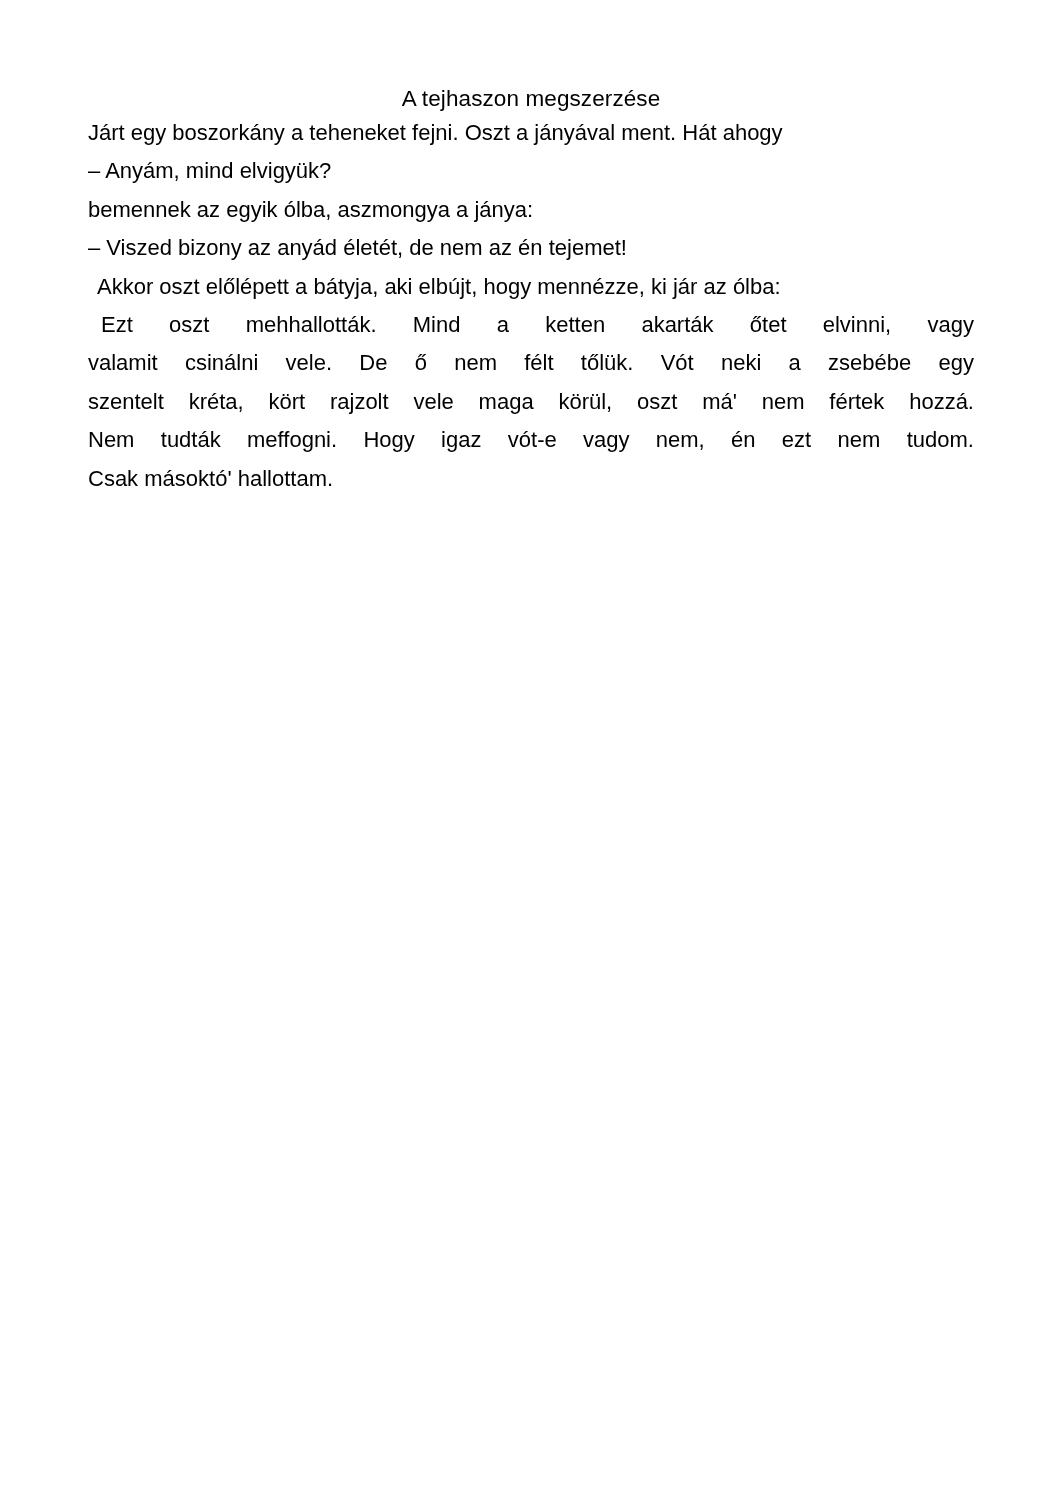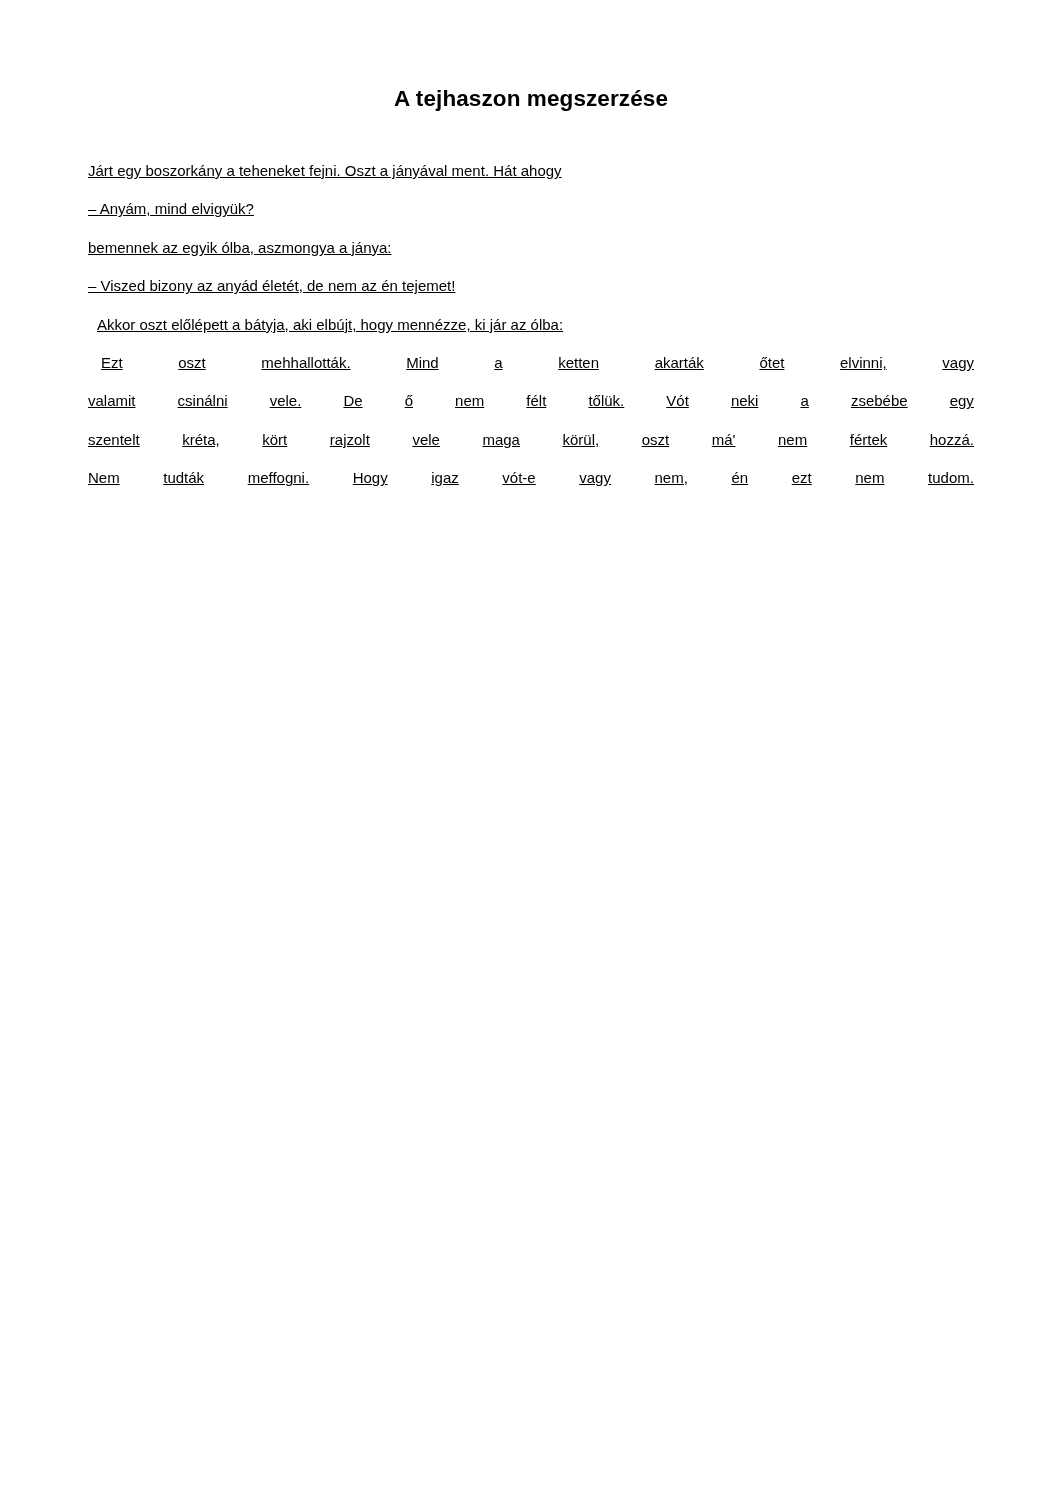--- a/index.html
+++ b/index.html
@@ -29,34 +29,32 @@
 
   .content {
     position: absolute;
     left: 88px;
     top: 84px;
     width: 886px;
   }
 
   .doc-title {
     font-size: 22.5px;
-    font-weight: bold;
+    font-weight: normal;
     text-align: center;
     letter-spacing: 0.1px;
     line-height: 30px;
     margin: 0 0 0 0;
     padding: 0;
   }
 
   .body-block {
-    margin-top: 38px;
-    font-size: 15px;
+    font-size: 22px;
     line-height: 38.4px;
     letter-spacing: 0px;
-    text-decoration: underline;
   }
 
   
   .line {
     display: block;
     white-space: pre;
   }
 
   
   .line-justified {
@@ -98,16 +96,17 @@
       <span class="line indent-sm">Akkor oszt előlépett a bátyja, aki elbújt, hogy mennézze, ki jár az ólba:</span>
 
       <span class="line-justified indent-md"><span class="w">Ezt</span><span class="w">oszt</span><span class="w">mehhallották.</span><span class="w">Mind</span><span class="w">a</span><span class="w">ketten</span><span class="w">akarták</span><span class="w">őtet</span><span class="w">elvinni,</span><span class="w">vagy</span></span>
 
       <span class="line-justified"><span class="w">valamit</span><span class="w">csinálni</span><span class="w">vele.</span><span class="w">De</span><span class="w">ő</span><span class="w">nem</span><span class="w">félt</span><span class="w">tőlük.</span><span class="w">Vót</span><span class="w">neki</span><span class="w">a</span><span class="w">zsebébe</span><span class="w">egy</span></span>
 
       <span class="line-justified"><span class="w">szentelt</span><span class="w">kréta,</span><span class="w">kört</span><span class="w">rajzolt</span><span class="w">vele</span><span class="w">maga</span><span class="w">körül,</span><span class="w">oszt</span><span class="w">má'</span><span class="w">nem</span><span class="w">fértek</span><span class="w">hozzá.</span></span>
 
       <span class="line-justified"><span class="w">Nem</span><span class="w">tudták</span><span class="w">meffogni.</span><span class="w">Hogy</span><span class="w">igaz</span><span class="w">vót-e</span><span class="w">vagy</span><span class="w">nem,</span><span class="w">én</span><span class="w">ezt</span><span class="w">nem</span><span class="w">tudom.</span></span>
 
+      <span class="line">Csak másoktó' hallottam.</span>
 
     </div>
   </div>
 </div>
 
 </body></html>

